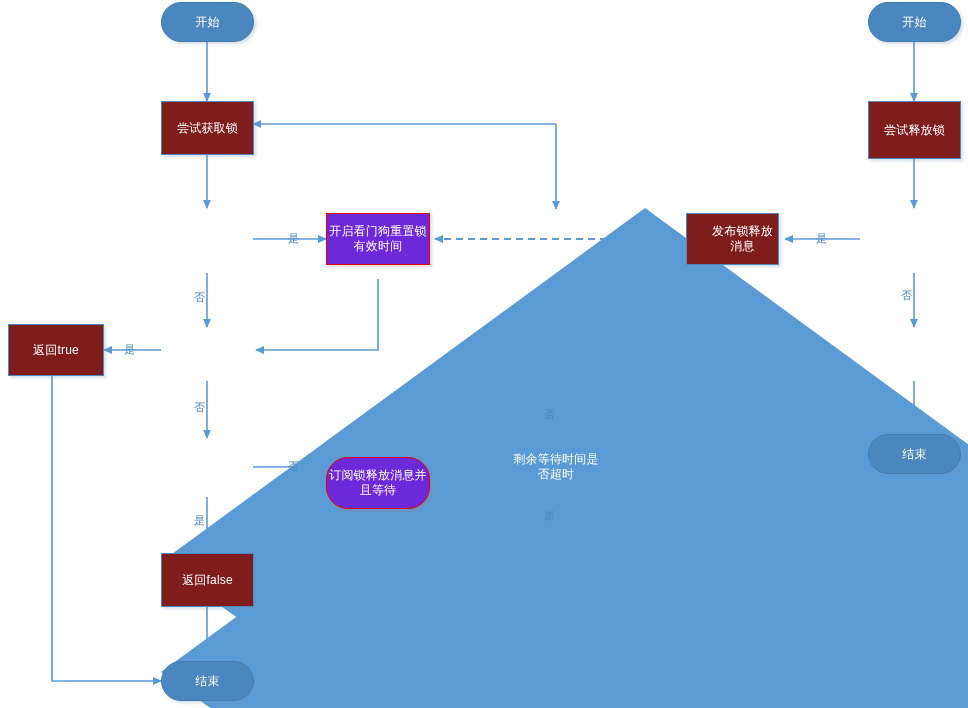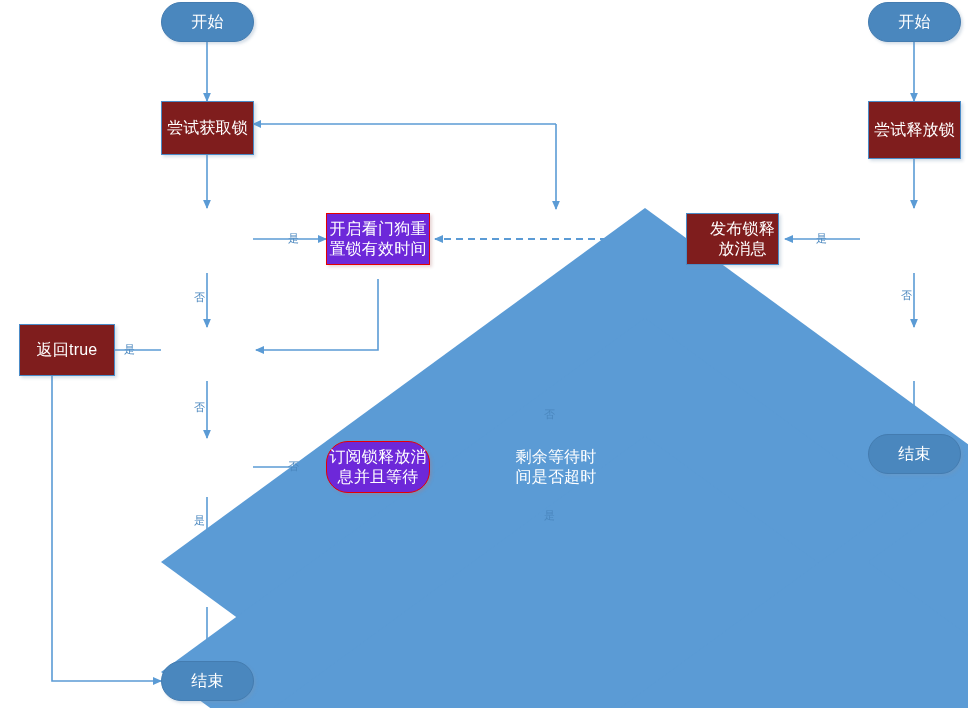--- a/index.html
+++ b/index.html
@@ -1,20 +1,20 @@
 <!DOCTYPE html>
 <html><head>
 <meta charset="utf-8">
 <style>
   html,body{margin:0;padding:0;background:#ffffff;}
   body{font-family:"Liberation Sans","DejaVu Sans",sans-serif;}
   #canvas{position:relative;width:968px;height:708px;background:#ffffff;overflow:hidden;}
   #canvas svg{position:absolute;left:0;top:0;width:968px;height:708px;}
   .node{position:absolute;box-sizing:border-box;display:flex;align-items:center;justify-content:center;
-        text-align:center;color:#ffffff;font-size:16px;line-height:1.25;letter-spacing:.2px;}
+        text-align:center;color:#ffffff;font-size:12px;line-height:1.25;letter-spacing:.2px;}
   .node.proc{background:#7f1d1d;border:1px solid #4A8BC7;box-shadow:2px 2px 3px rgba(120,150,180,.30);}
   .node.proc.red{background:#6d28d9;border:1px solid #E60000;box-shadow:2px 2px 3px rgba(180,120,120,.30);}
   .node.term{background:#4A87BE;border:1px solid #447CB0;border-radius:26px;
              box-shadow:2px 2px 3px rgba(120,150,180,.30);}
   .node.dec{background:transparent;border:none;box-shadow:none;}
   .dec-shape{position:absolute;left:0;top:0;width:100%;height:100%;}
   .dec-label{position:relative;z-index:2;padding:0 4px;}
   .edge-label{position:absolute;color:#4A87BE;font-size:11px;white-space:nowrap;}
 </style>
 </head>
@@ -82,42 +82,45 @@
     <span>开启看门狗重置锁有效时间</span>
   </div>
 
   <div class="node dec" style="left:161px;top:318px;width:93px;height:65px;">
     <svg class="dec-shape" viewBox="0 0 93 65" preserveAspectRatio="none">
       <polygon points="46.5,0 93,32.5 46.5,65 0,32.5" fill="#5B9BD5"></polygon>
     </svg>
     <span class="dec-label">ttl = null ?</span>
   </div>
 
-  <div class="node proc" style="left:8px;top:324px;width:96px;height:52px;margin-left:11px;">
+  <div class="node proc" style="left:8px;top:324px;width:96px;height:52px;">
     <span>返回true</span>
   </div>
 
   <div class="node dec" style="left:161px;top:436px;width:93px;height:62px;">
     <svg class="dec-shape" viewBox="0 0 93 62" preserveAspectRatio="none">
       <polygon points="46.5,0 93,31 46.5,62 0,31" fill="#5B9BD5"></polygon>
     </svg>
     <span class="dec-label">剩余等待时间是否超时</span>
   </div>
 
-  <div class="node proc red" style="left:326px;top:441px;width:104px;height:52px;border-radius:22px;">
+  <div class="node proc red" style="left:326px;top:457px;width:104px;height:52px;border-radius:22px;">
     <span>订阅锁释放消息并且等待</span>
   </div>
 
   <div class="node dec" style="left:508px;top:436px;width:96px;height:62px;">
     <svg class="dec-shape" viewBox="0 0 96 62" preserveAspectRatio="none">
       <polygon points="48,0 96,31 48,62 0,31" fill="#5B9BD5"></polygon>
     </svg>
     <span class="dec-label">剩余等待时间是否超时</span>
   </div>
 
+  <div class="node proc" style="left:161px;top:553px;width:93px;height:54px;">
+    <span>返回false</span>
+  </div>
 
   <div class="node term" style="left:161px;top:661px;width:93px;height:40px;">
     <span>结束</span>
   </div>
 
   <div class="node term" style="left:868px;top:2px;width:93px;height:40px;">
     <span>开始</span>
   </div>
 
   <div class="node proc" style="left:868px;top:101px;width:93px;height:58px;">

